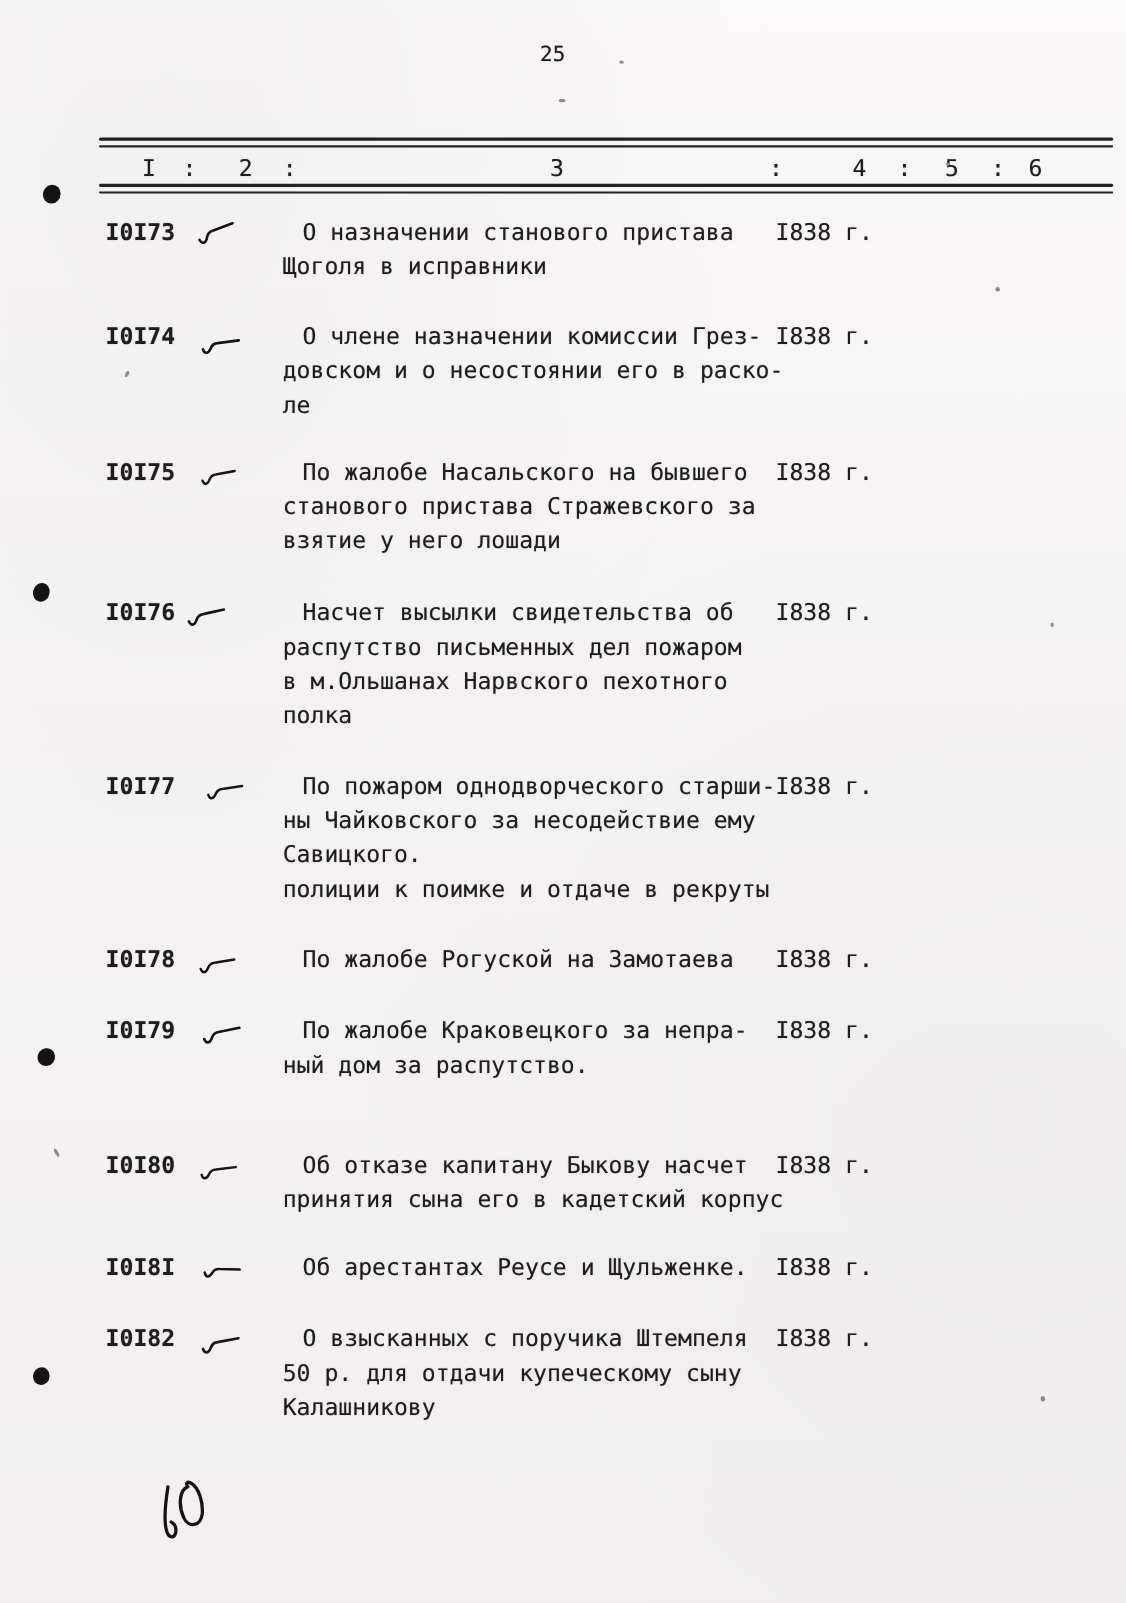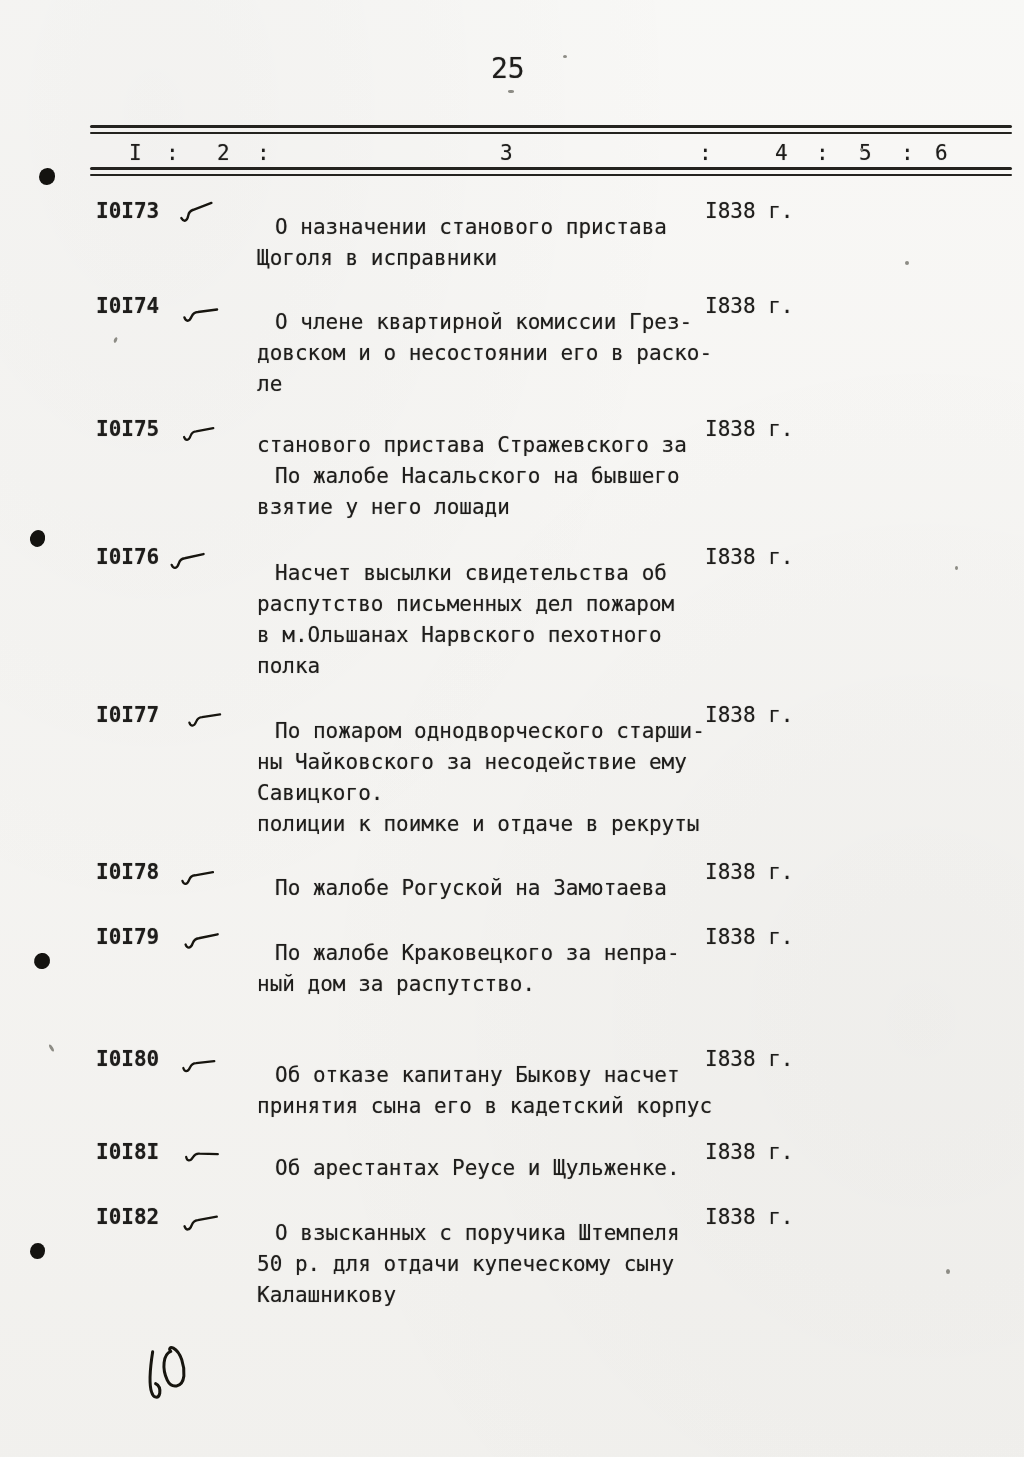--- a/index.html
+++ b/index.html
@@ -16,35 +16,35 @@
       radial-gradient(ellipse at 90% 70%, rgba(0,0,0,0.02), transparent 50%),
       linear-gradient(180deg, rgba(255,255,255,0.35), rgba(0,0,0,0.015));
     color:#1e1d1b;
   }
   .typed{
     font-size:21px;line-height:31px;
     text-shadow:0 0 1px rgba(30,28,24,0.45);
     white-space:nowrap;
   }
   .page-number{
-    position:absolute;left:491px;top:54px;
-    font-size:28px;line-height:30px;
+    position:absolute;left:491px;top:34px;
+    font-size:19px;line-height:30px;
     text-shadow:0 0 1px rgba(30,28,24,0.5);
   }
   .rule{position:absolute;left:90px;width:922px;background:#24231f;border-radius:2px;}
   .rule.r1{top:125px;height:3px;}
   .rule.r2{top:132px;height:2px;}
   .rule.r3{top:167px;height:3px;}
   .rule.r4{top:174px;height:2px;}
   .header-cell{position:absolute;top:138px;}
   .entry{position:absolute;left:0;width:1024px;height:0;}
   .num{position:absolute;left:96px;top:0;font-weight:bold;}
   .check{position:absolute;left:179px;top:5px;}
   .check svg{display:block;}
-  .desc{position:absolute;left:257px;top:16px;width:470px;}
+  .desc{position:absolute;left:257px;top:0;width:470px;}
   .desc .line{white-space:nowrap;}
   .desc .line.first{text-indent:18px;}
   .year{position:absolute;left:705px;top:0;}
   .ink-dot{position:absolute;background:#141310;border-radius:55% 48% 52% 50%;}
   .ink-dot.d1{left:39px;top:168px;width:16px;height:17px;}
   .ink-dot.d2{left:30px;top:530px;width:15px;height:17px;transform:rotate(12deg);}
   .ink-dot.d3{left:34px;top:953px;width:16px;height:16px;transform:rotate(-8deg);}
   .ink-dot.d4{left:30px;top:1243px;width:15px;height:16px;}
   .speck{position:absolute;background:#8d8c85;border-radius:50%;}
   .hand-mark{position:absolute;left:136px;top:1336px;transform:rotate(-7deg);}
@@ -96,37 +96,37 @@
   </div>
 
   <div class="entry" style="top:291px">
     <span class="check" style="left:183px;top:13px;transform:rotate(9deg)">
       <svg width="36" height="22" viewBox="0 0 36 22">
           <path d="M2 16 C4 20 7.5 20 9 14 C10 10 12 9 14.5 8.5 L33 3" fill="none" stroke="#17150f" stroke-width="2.4" stroke-linecap="round"></path>
         </svg>
     </span>
     <span class="typed num">I0I74</span>
     <div class="desc">
-      <div class="typed line first">О члене квартирной комиссии Грез-</div>
+      <div class="typed line first">О члене назначении комиссии Грез-</div>
       <div class="typed line">довском и о несостоянии его в раско-</div>
       <div class="typed line">ле</div>
     </div>
     <span class="typed year">I838 г.</span>
   </div>
 
   <div class="entry" style="top:414px">
     <span class="check" style="left:182px;top:10px;transform:rotate(6deg)">
       <svg width="34" height="20" viewBox="0 0 36 22">
           <path d="M2 16 C4 20 7.5 20 9 14 C10 10 12 9 14.5 8.5 L33 3" fill="none" stroke="#17150f" stroke-width="2.4" stroke-linecap="round"></path>
         </svg>
     </span>
     <span class="typed num">I0I75</span>
     <div class="desc">
+      <div class="typed line first">По жалобе Насальского на бывшего</div>
       <div class="typed line">станового пристава Стражевского за</div>
-      <div class="typed line first">По жалобе Насальского на бывшего</div>
       <div class="typed line">взятие у него лошади</div>
     </div>
     <span class="typed year">I838 г.</span>
   </div>
 
   <div class="entry" style="top:542px">
     <span class="check" style="left:170px;top:8px;transform:rotate(4deg)">
       <svg width="36" height="22" viewBox="0 0 36 22">
           <path d="M2 16 C4 20 7.5 20 9 14 C10 10 12 9 14.5 8.5 L33 3" fill="none" stroke="#17150f" stroke-width="2.4" stroke-linecap="round"></path>
         </svg>

